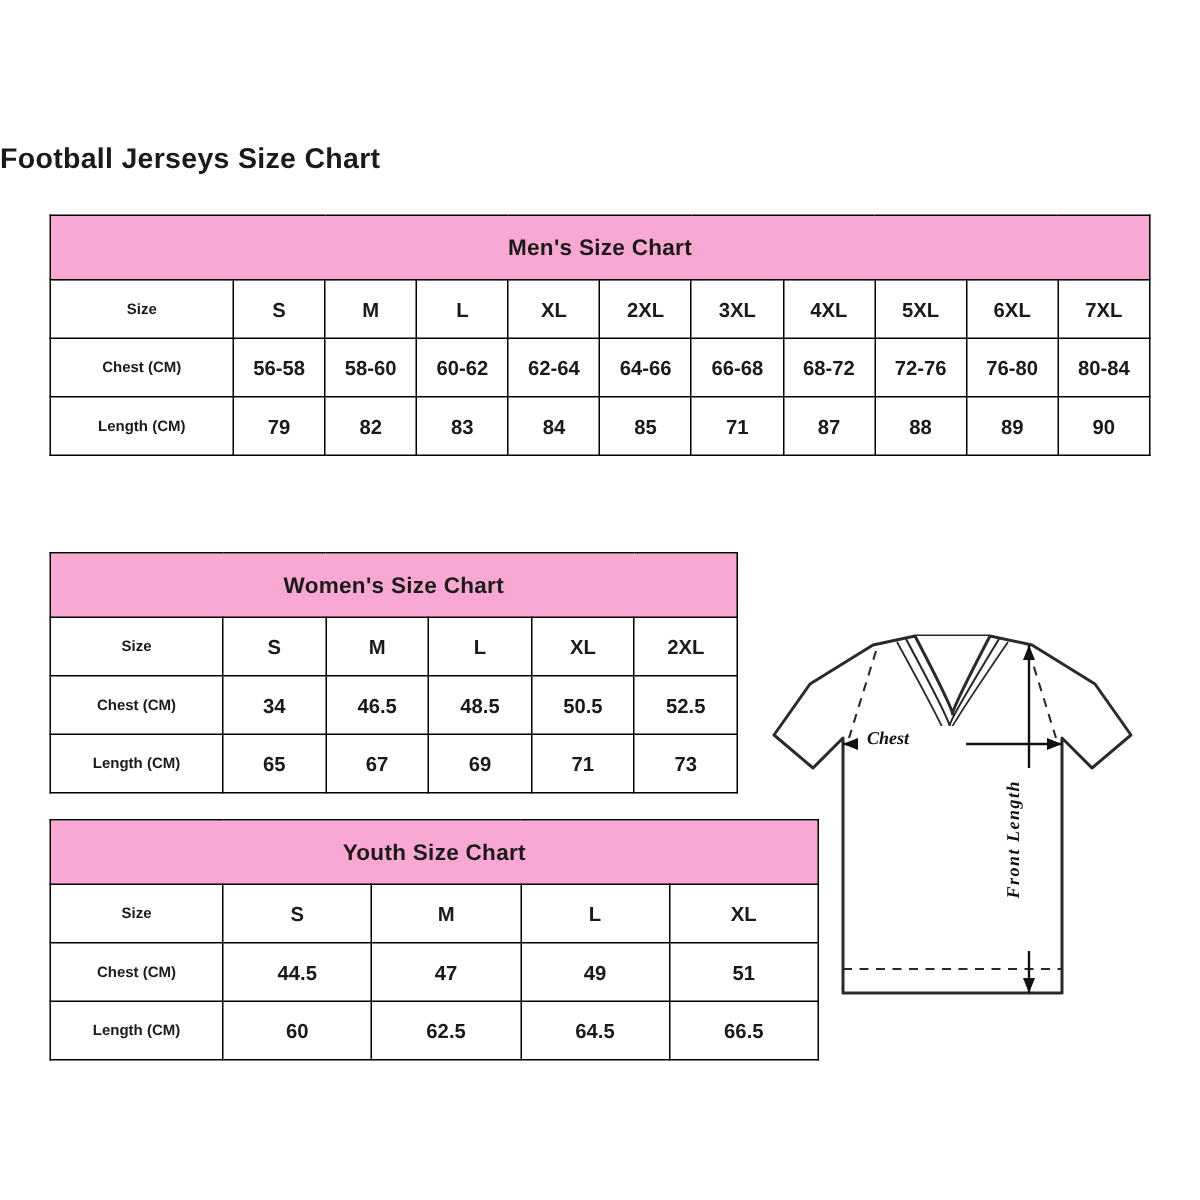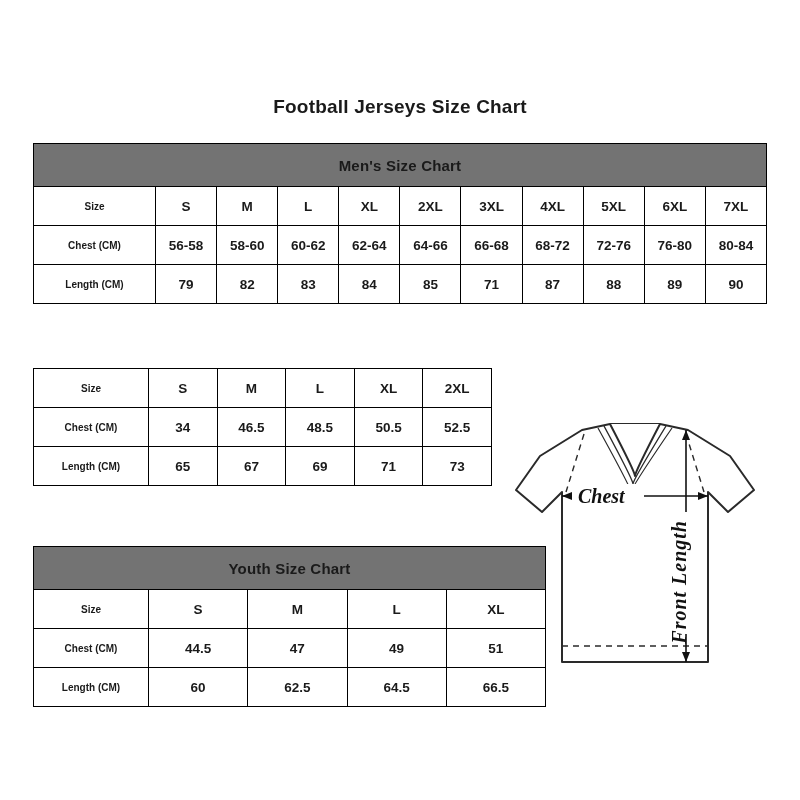--- a/index.html
+++ b/index.html
@@ -13,42 +13,42 @@
     font-family: "Liberation Sans", sans-serif;
     color: #1a1a1a;
     position: relative;
     overflow: hidden;
   }
   #page-title {
     position: absolute;
     top: 96px;
     left: 0;
     width: 800px;
-    text-align: center;
+    text-align: left;
     font-size: 19px;
     font-weight: bold;
     letter-spacing: 0.2px;
   }
   table.sizetable {
     border-collapse: collapse;
     table-layout: fixed;
     background: #ffffff;
   }
   table.sizetable td, table.sizetable th {
     border: 1px solid #000000;
     text-align: center;
     vertical-align: middle;
     font-size: 13.5px;
     font-weight: bold;
     padding: 0;
     height: 38px;
     color: #1a1a1a;
   }
   table.sizetable th.caption {
-    background: #737373;
+    background: #f9a8d4;
     font-size: 15px;
     height: 42px;
     letter-spacing: 0.2px;
   }
   table.sizetable td.rowhead {
     font-size: 10px;
   }
   
   #mens-table {
     position: absolute;
@@ -81,21 +81,21 @@
     top: 400px;
     width: 290px;
     height: 310px;
   }
   #shirt-figure svg { display: block; }
   .diagram-label {
     position: absolute;
     font-family: "Liberation Serif", serif;
     font-style: italic;
     font-weight: bold;
-    font-size: 20px;
+    font-size: 12px;
     color: #111;
     white-space: nowrap;
   }
   #chest-label {
     left: 78px;
     top: 85px;
   }
   #front-length-label {
     left: 168px;
     top: 120px;
@@ -173,20 +173,23 @@
   <colgroup>
     <col class="label">
     <col>
       <col>
       <col>
       <col>
       <col>
   </colgroup>
   <tbody>
     <tr>
+      <th class="caption" colspan="6">Women's Size Chart</th>
+    </tr>
+    <tr>
       <td class="rowhead">Size</td>
       <td>S</td>
       <td>M</td>
       <td>L</td>
       <td>XL</td>
       <td>2XL</td>
     </tr>
     <tr>
       <td class="rowhead">Chest (CM)</td>
       <td>34</td>

